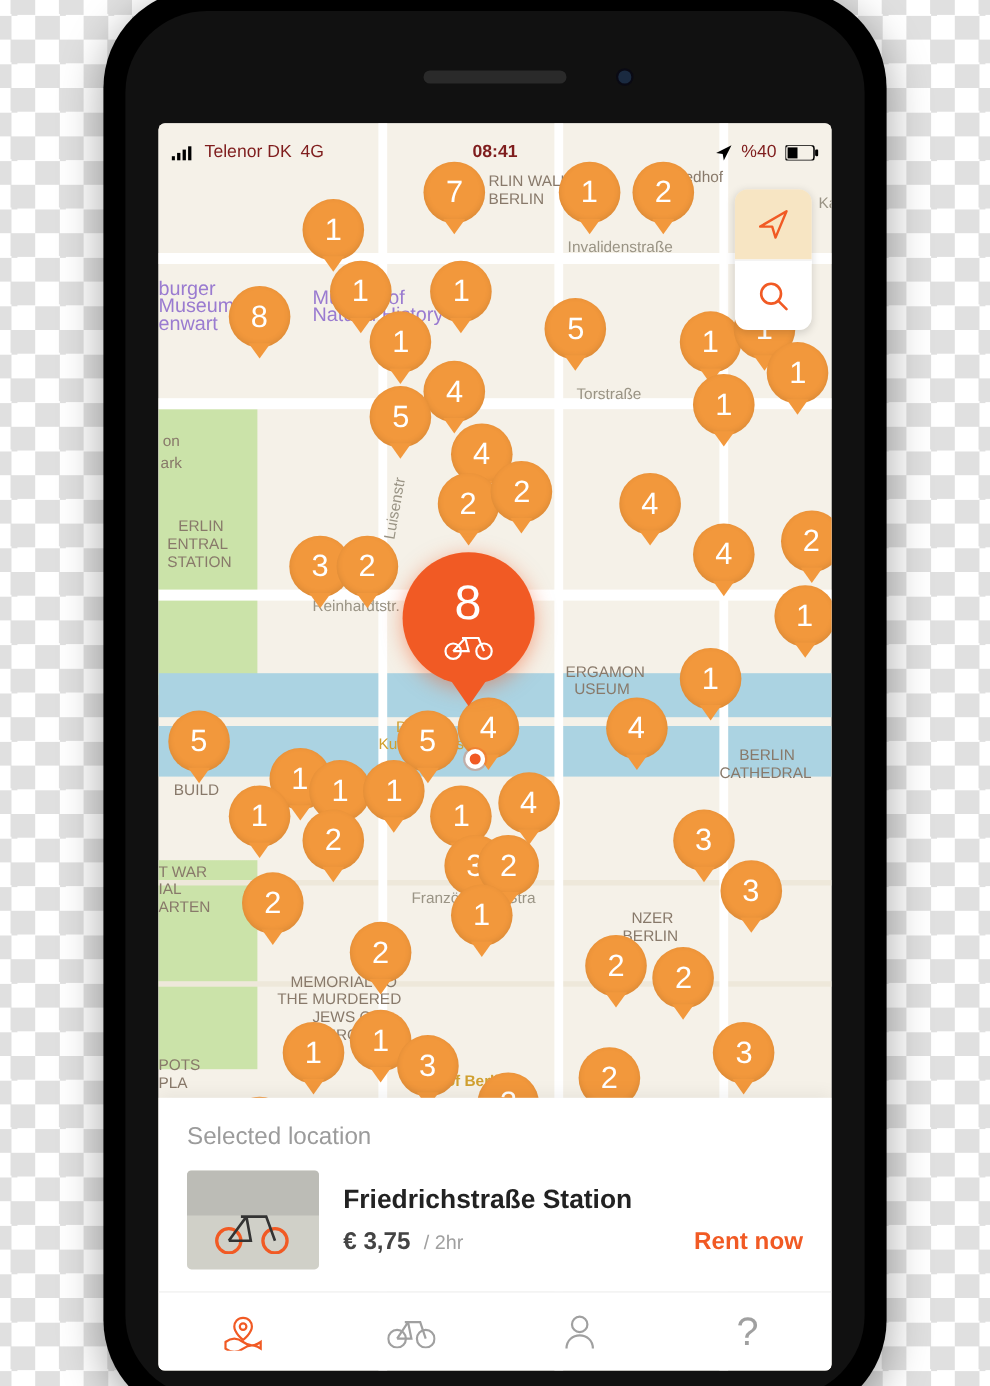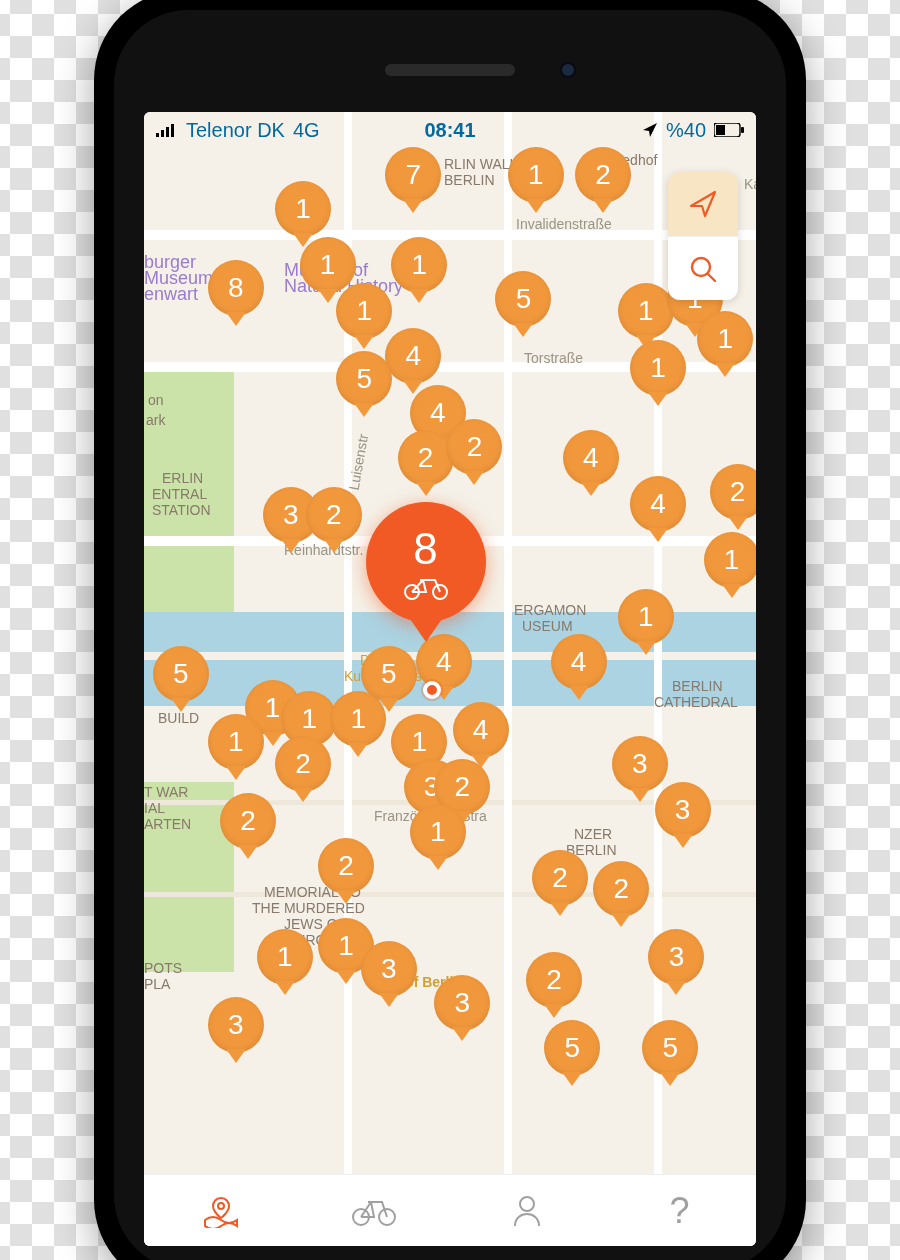--- a/index.html
+++ b/index.html
@@ -32,22 +32,22 @@
     border: 2px solid #0a0a14;
   }
   .screen {
     position: absolute; left: 30px; right: 30px; top: 102px; bottom: 24px;
     background: #f2efe8; border-radius: 6px; overflow: hidden;
   }
 
   
   .status-bar {
     position: absolute; left:0; right:0; top:0; height:36px;
-    display:flex; align-items:center; justify-content:space-between;
-    padding:0 12px; font-size:20px; font-weight:500; color:#0369a1;
+    display:flex; align-items:flex-end; justify-content:space-between;
+    padding:0 12px; font-size:16px; font-weight:500; color:#7f1d1d;
     z-index: 50;
   }
   .status-left, .status-right { display:flex; align-items:center; gap:8px; }
   .signal svg, .bat svg, .nav svg { display:block; }
   .clock { position:absolute; left:50%; transform:translateX(-50%); font-weight:600; }
 
   
   .map {
     position:absolute; inset:0;
     background:
@@ -322,20 +322,42 @@
           </svg>
         </div>
         <div class="map-btn srch">
           <svg width="30" height="30" viewBox="0 0 30 30">
             <circle cx="13" cy="13" r="9" fill="none" stroke="#f15a24" stroke-width="2.4"></circle>
             <line x1="20" y1="20" x2="27" y2="27" stroke="#f15a24" stroke-width="2.4" stroke-linecap="round"></line>
           </svg>
         </div>
       </div>
 
+      <div class="card">
+        <h5>Selected location</h5>
+        <div class="card-row">
+          <div class="thumb">
+            <svg class="bk" viewBox="0 0 70 46">
+              <g fill="none" stroke="#f15a24" stroke-width="3">
+                <circle cx="14" cy="34" r="11"></circle>
+                  <circle cx="56" cy="34" r="11"></circle>
+                <path d="M14 34 L30 12 L48 12 L56 34 M30 12 L34 34 H14 M25 12 H36" stroke="#333" stroke-width="2.4"></path>
+              </g>
+            </svg>
+          </div>
+          <div class="card-info">
+            <div class="loc-name">Friedrichstraße Station</div>
+            <div class="price-row">
+              <span class="price">€ 3,75</span>
+              <span class="per">/ 2hr</span>
+              <span class="rent">Rent now</span>
+            </div>
+          </div>
+        </div>
+      </div>
 
       <div class="tabbar">
         <div class="tab active">
           <svg width="40" height="34" viewBox="0 0 40 34" fill="none" stroke="#f15a24" stroke-width="2">
             <path d="M4 26 Q12 20 20 26 T36 26 L36 32 Q28 26 20 32 T4 32 Z"></path>
             <path d="M20 4 C15 4 12 8 12 12 C12 18 20 24 20 24 C20 24 28 18 28 12 C28 8 25 4 20 4 Z"></path>
             <circle cx="20" cy="12" r="3"></circle>
           </svg>
         </div>
         <div class="tab">

